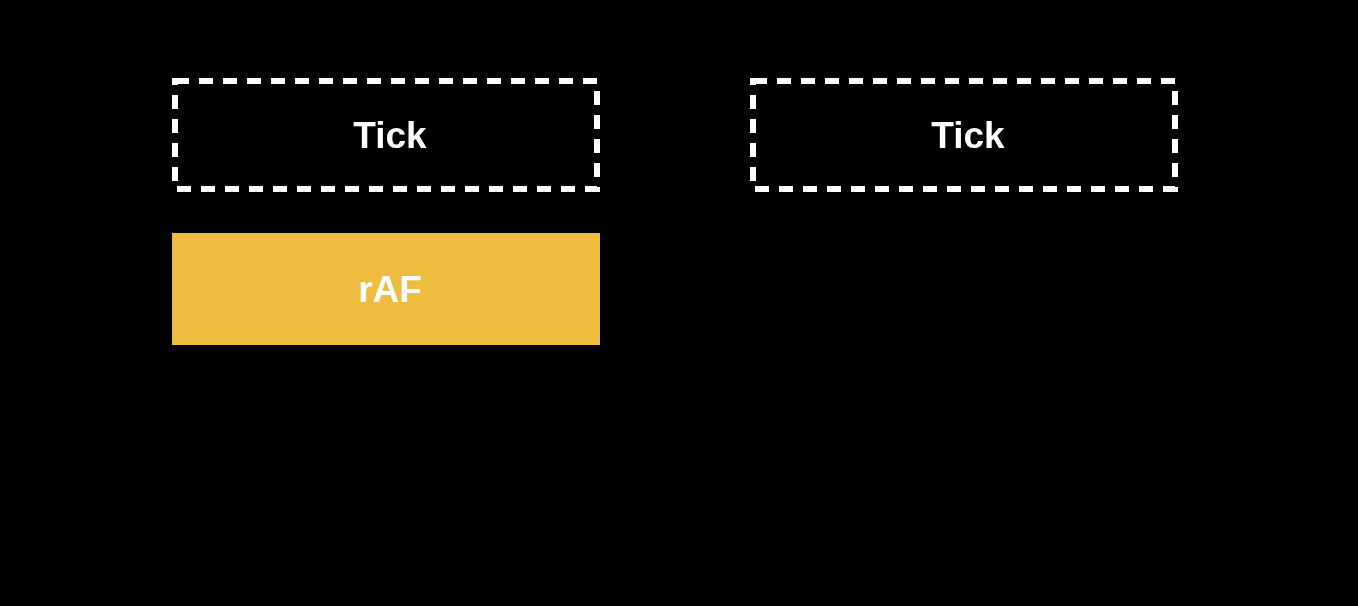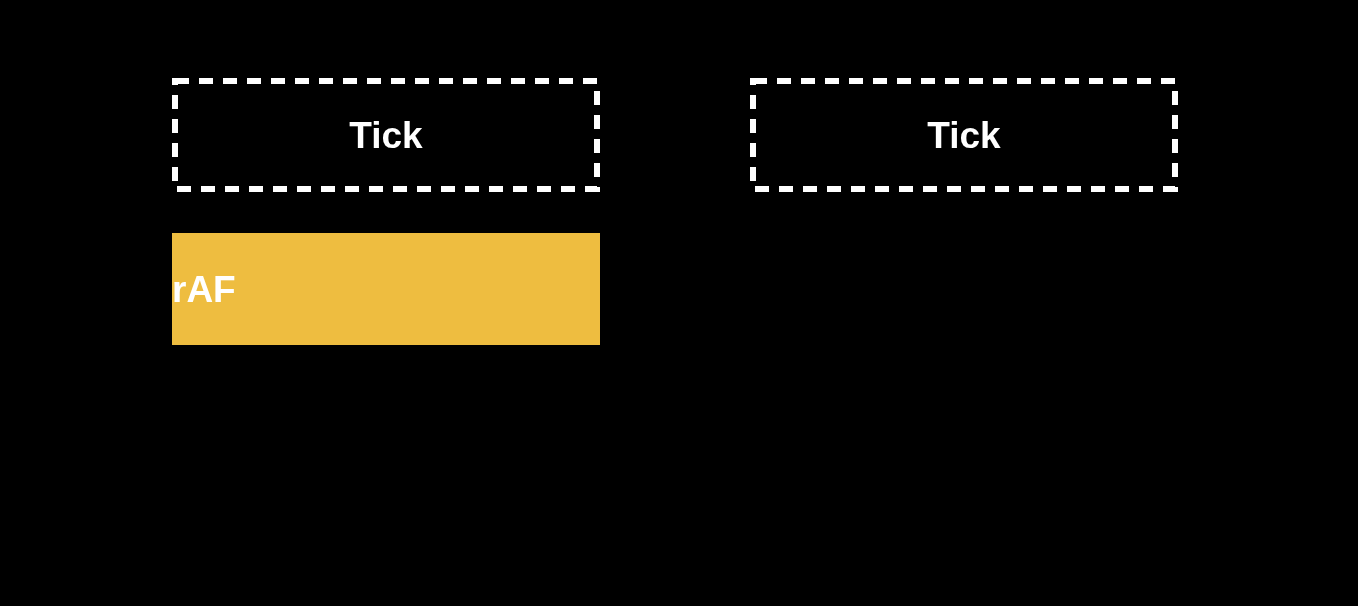--- a/index.html
+++ b/index.html
@@ -41,30 +41,32 @@
     stroke: var(--tick-border, #ffffff);
     stroke-width: 6;
     stroke-dasharray: 14 10;
   }
   .box-label {
     position: relative;
     color: var(--label-text, #ffffff);
     font-size: 37px;
     font-weight: 700;
     line-height: 1;
+    margin-left: 8px;
   }
   .raf-box {
     position: absolute;
     left: 172px;
     top: 233px;
     width: 428px;
     height: 112px;
     background: var(--raf-fill, #eebd40);
     display: flex;
     align-items: center;
+    justify-content: center;
   }
 </style>
 </head>
 <body>
 
 <div class="slide">
 
   <div class="tick-box tick-box-1">
     <svg class="dash" width="428" height="114" viewBox="0 0 428 114" aria-hidden="true">
       <rect x="3" y="3" width="422" height="108"></rect>

